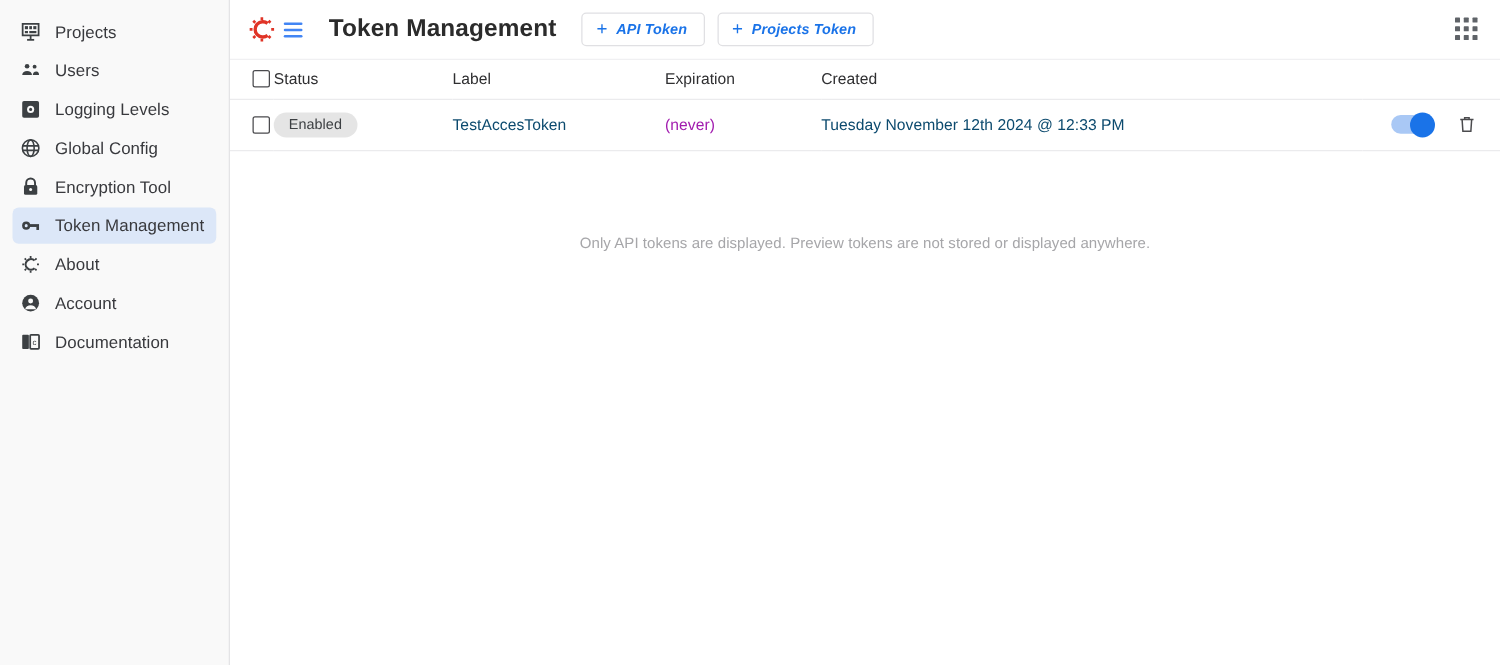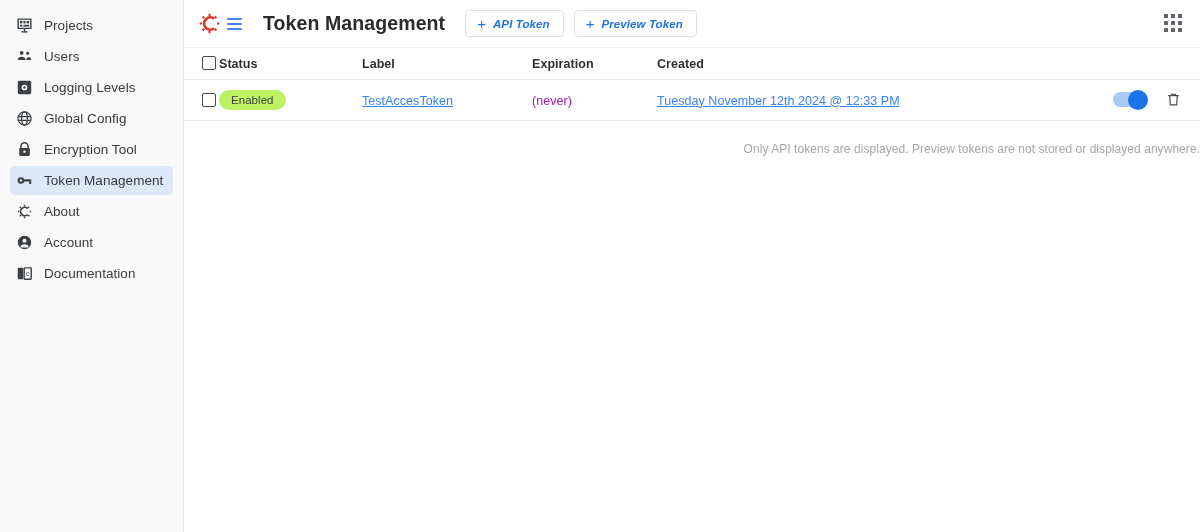--- a/index.html
+++ b/index.html
@@ -188,47 +188,46 @@
   }
   .col-check  { width: 35px; padding-left: 18px; }
   .col-status { width: 143px; }
   .col-label  { width: 170px; }
   .col-exp    { width: 125px; }
   .col-created{ width: auto; }
   .col-actions{ width: 110px; }
   .th-text {
     font-size: 12.5px;
     color: #2f2f31;
-    font-weight: bold;
+    font-weight: normal;
     letter-spacing: 0.05px;
   }
   .checkbox {
     width: 14px;
     height: 14px;
     border: 1.6px solid #4a4a4d;
     border-radius: 2px;
     background: #fff;
     cursor: pointer;
     display: block;
   }
   .badge {
     display: inline-block;
-    background: #bef264;
+    background: #e5e5e5;
     color: #3d4043;
     font-size: 11.5px;
     padding: 4px 12px;
     border-radius: 11px;
     letter-spacing: 0.05px;
   }
   .cell-text {
     font-size: 12.5px;
-    color: #3b82f6;
+    color: #0c4a6e;
     letter-spacing: 0.05px;
     white-space: nowrap;
-    text-decoration: underline;
   }
   .cell-muted {
     font-size: 12.5px;
     color: #a21caf;
     letter-spacing: 0.05px;
     white-space: nowrap;
   }
   .actions {
     display: flex;
     align-items: center;
@@ -255,25 +254,26 @@
     background: #1a73e8;
   }
   .trash {
     width: 17px;
     height: 17px;
     color: #4b4b4e;
     cursor: pointer;
     flex: 0 0 17px;
   }
   .footnote {
-    text-align: right;
+    text-align: center;
     font-size: 12px;
     color: #a6a6a9;
-    padding-top: 21px;
-    letter-spacing: 0.05px;
+    padding-top: 32px;
+    letter-spacing: 0.05px;
+    margin-top: 34px;
   }
 </style>
 </head>
 <body>
 
 <div class="app">
 
   <nav class="sidebar">
 
     <div class="nav-item">
@@ -405,21 +405,21 @@
 
       <h1 class="page-title">Token Management</h1>
 
       <div class="btn-group">
         <button class="btn">
           <span class="plus">+</span>
           <span class="btn-label">API Token</span>
         </button>
         <button class="btn">
           <span class="plus">+</span>
-          <span class="btn-label">Preview Token</span>
+          <span class="btn-label">Projects Token</span>
         </button>
       </div>
 
       <span class="apps-icon">
         <i></i>
           <i></i>
           <i></i>
           <i></i>
           <i></i>
           <i></i>

